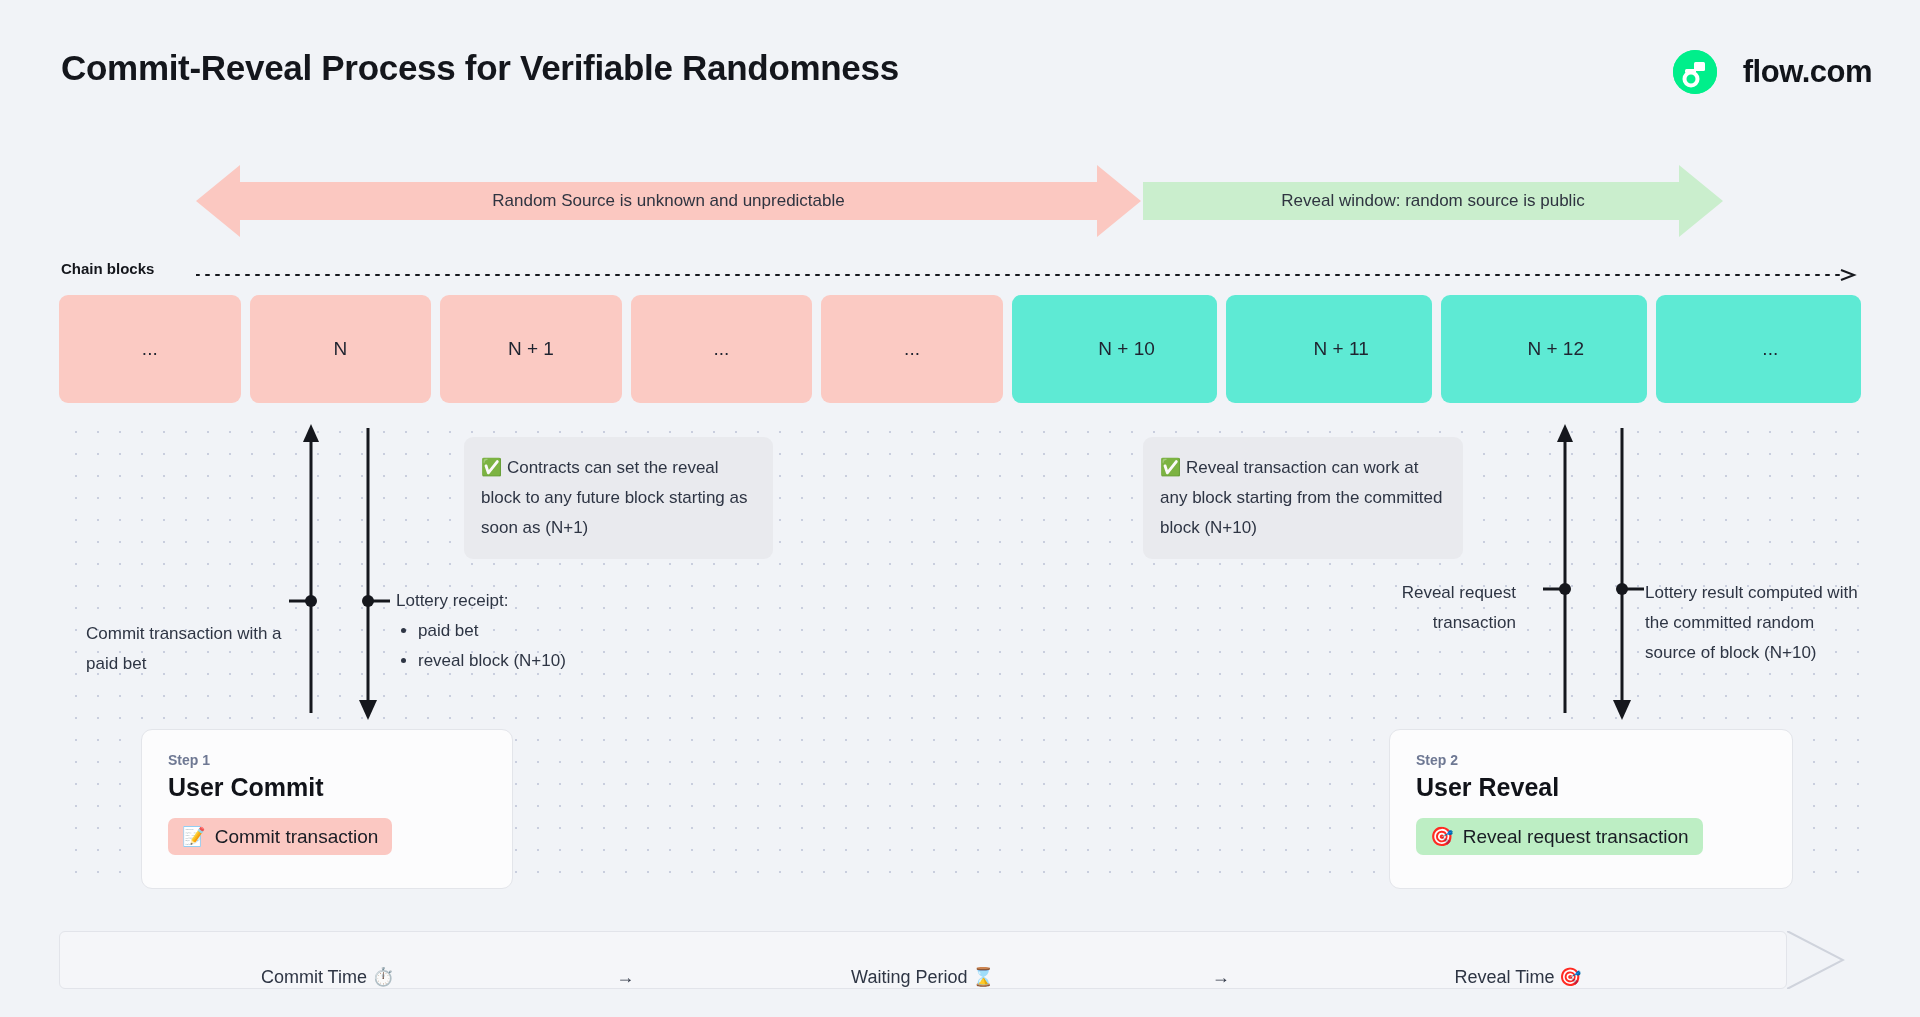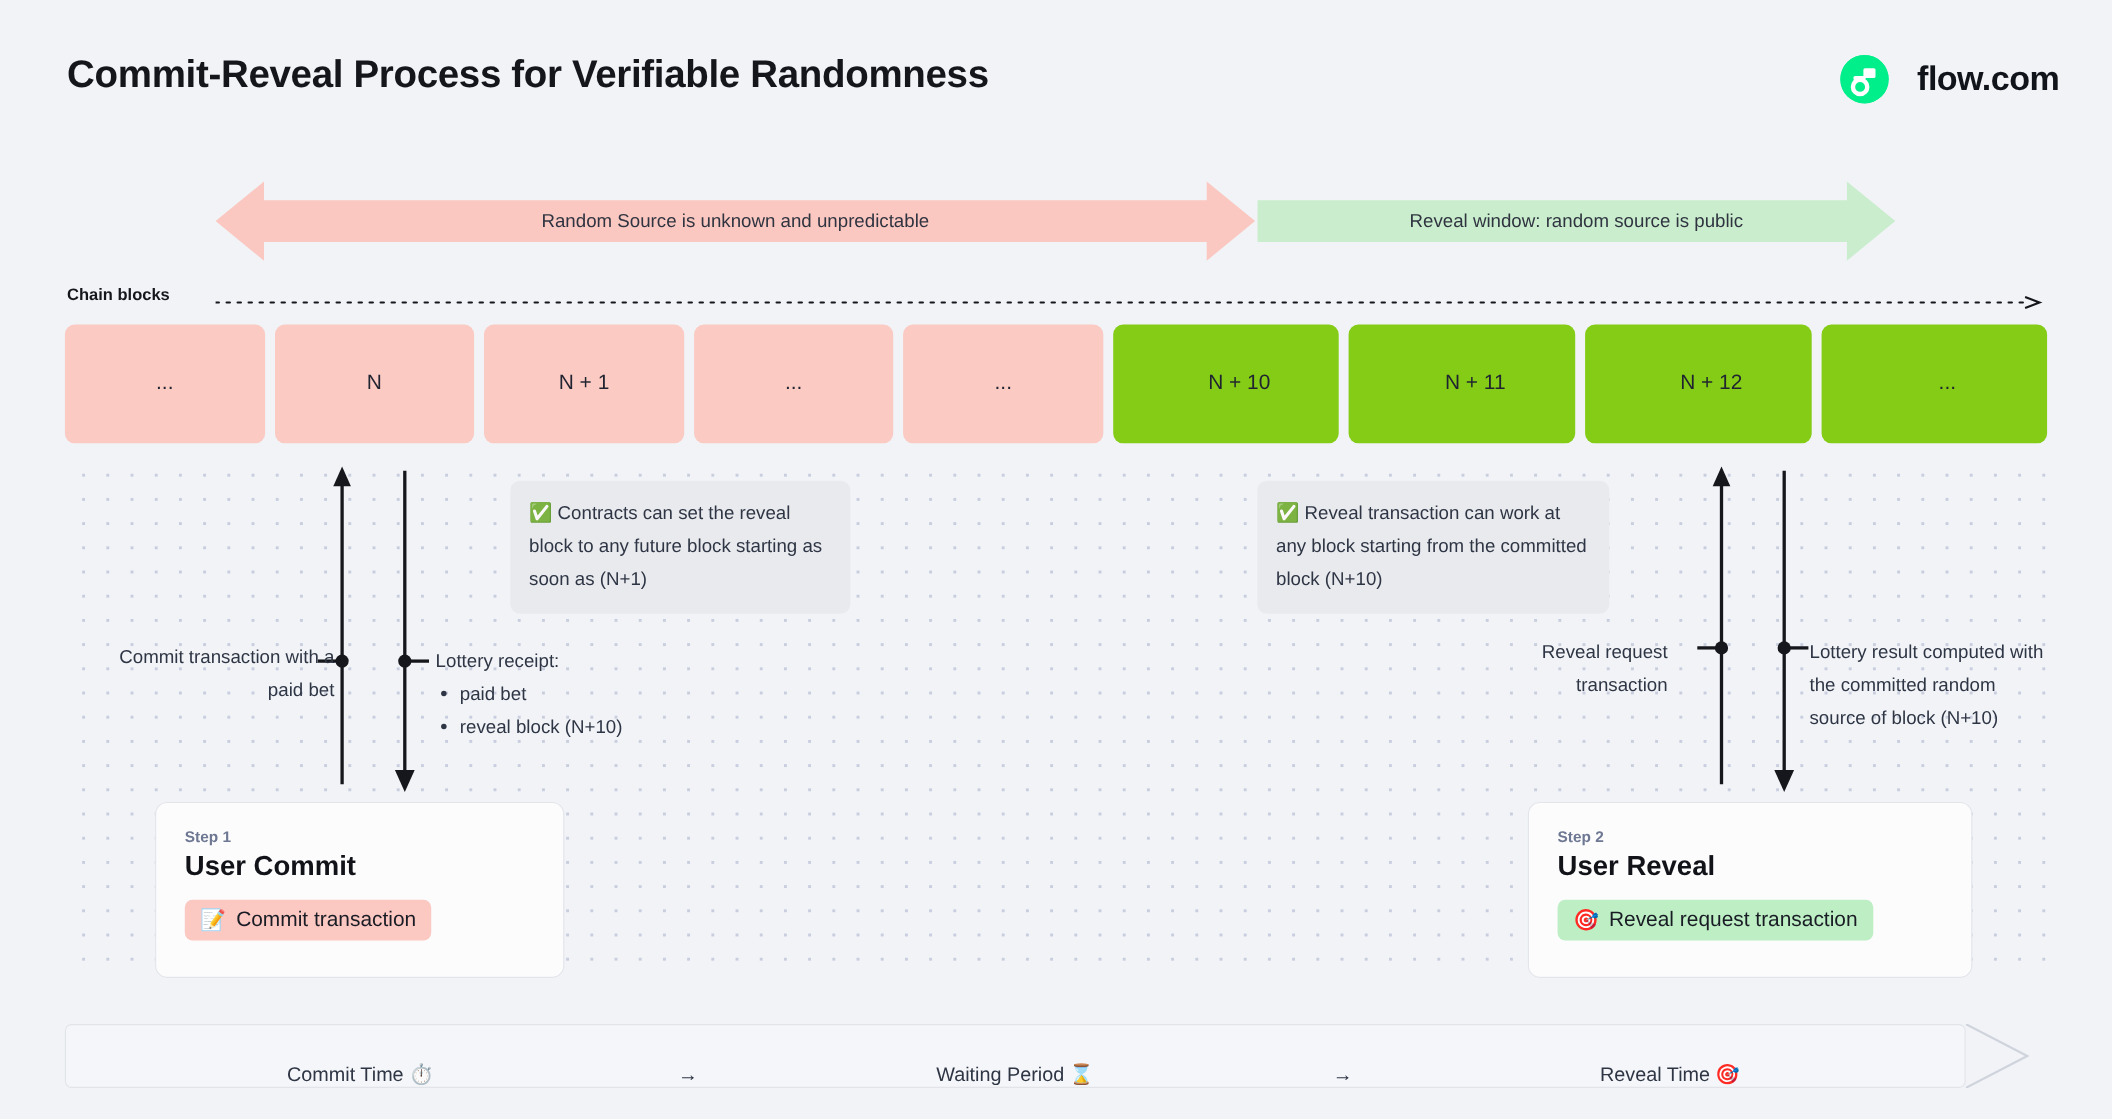--- a/index.html
+++ b/index.html
@@ -100,21 +100,21 @@
   .block {
     flex: 1 1 0;
     border-radius: 9px;
     display: flex;
     align-items: center;
     justify-content: center;
     font-size: 19px;
     color: #1f2430;
   }
   .block.pink  { background: #fbcac3; }
-  .block.green { background: #84cc16; padding-left: 24px; }
+  .block.green { background: #5eead4; padding-left: 24px; }
 
   
   .dotgrid {
     position: absolute;
     left: 59px; top: 415px;
     width: 1802px; height: 475px;
     background-image:
       radial-gradient(circle, #c9cede 1.3px, transparent 1.4px);
     background-size: 22px 22px;
     background-position: 6px 6px;
@@ -137,21 +137,21 @@
   
   .connectors { position: absolute; left: 0; top: 400px; width: 1920px; height: 340px; }
 
   
   .anno {
     position: absolute;
     font-size: 17px;
     line-height: 30px;
     color: #2e3544;
   }
-  .anno-commit   { left: 86px;  top: 583px; width: 218px; text-align: right; }
+  .anno-commit   { left: 86px;  top: 619px; width: 218px; text-align: left; }
   .anno-receipt  { left: 396px; top: 586px; width: 260px; text-align: left; }
   .anno-receipt ul { margin: 0 0 0 22px; }
   .anno-receipt li { list-style: disc; }
   .anno-reveal-req { left: 1330px; top: 578px; width: 186px; text-align: right; }
   .anno-result     { left: 1645px; top: 578px; width: 222px; text-align: left; }
 
   
   .card {
     position: absolute;
     background: #fcfcfd;

